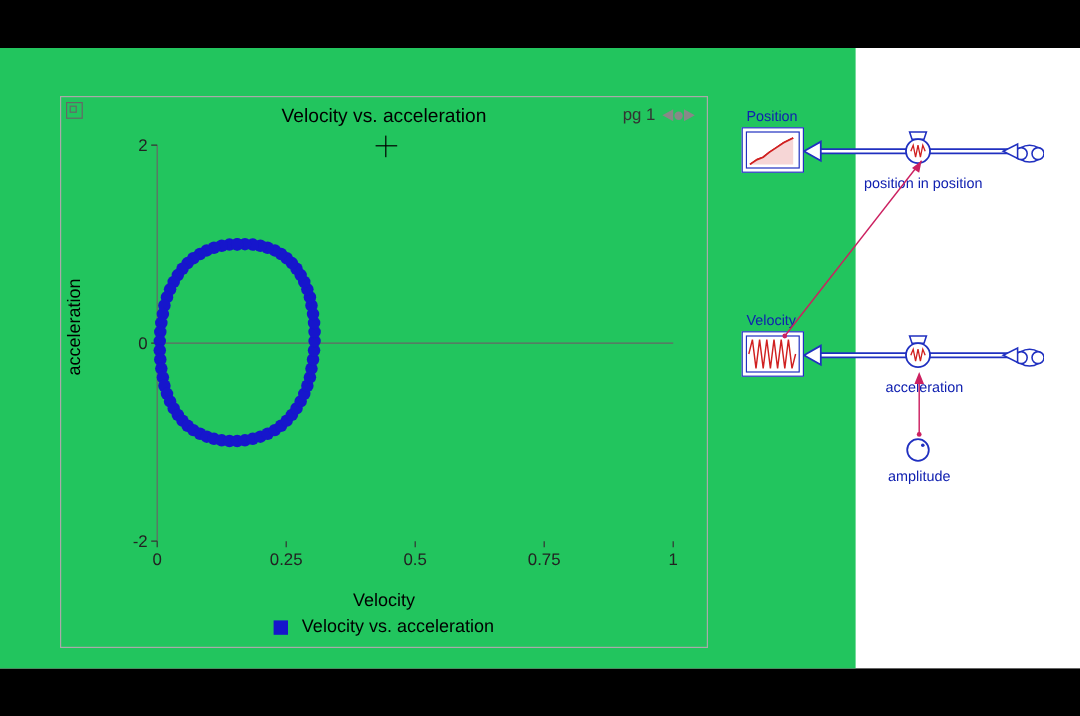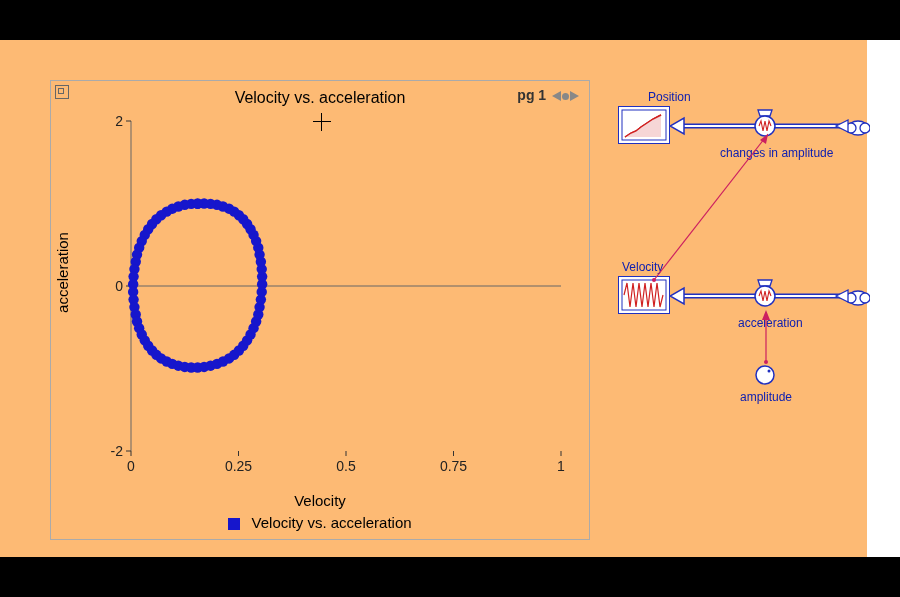--- a/index.html
+++ b/index.html
@@ -18,23 +18,23 @@
   }
   .letterbox-bottom {
     position: absolute;
     bottom: 0; left: 0; width: 900px; height: 40px;
     background: #000;
   }
   .content {
     position: absolute;
     top: 40px;
     left: 0;
-    width: 867px;
+    width: 713px;
     height: 517px;
-    background: #fdba74;
+    background: #22c55e;
   }
   .chart-panel {
     position: absolute;
     left: 50px;
     top: 40px;
     width: 540px;
     height: 460px;
     border: 1px solid #aaa;
     box-sizing: border-box;
   }
@@ -57,21 +57,20 @@
     left: 0; right: 0;
     text-align: center;
     font-size: 16px;
   }
   .page-indicator {
     position: absolute;
     top: 6px;
     right: 10px;
     font-size: 14px;
     color: #333;
-    font-weight: bold;
   }
   .page-arrows {
     display: inline-flex;
     align-items: center;
     gap: 1px;
     vertical-align: middle;
     margin-left: 2px;
   }
   .tri-left {
     width:0;height:0;border-top:5px solid transparent;border-bottom:5px solid transparent;border-right:9px solid #888;
@@ -284,21 +283,21 @@
     <div class="xlabel">Velocity</div>
 
     <div class="legend">
       <span class="legend-swatch"></span>
       <span>Velocity vs. acceleration</span>
     </div>
   </div>
 
   <div class="diagram">
 
-    <div class="stock-label" style="left:12px; top:0px;margin-left:26px;">Position</div>
+    <div class="stock-label" style="left:12px; top:0px;">Position</div>
     <div class="stock-box" style="left:8px; top:16px;">
       <svg width="46" height="32">
         <rect x="1" y="1" width="44" height="30" fill="none" stroke="#2030c0" stroke-width="1"></rect>
         <polyline points="4,28 10,24 15,22 20,18 26,14 32,10 40,6" fill="none" stroke="#d02020" stroke-width="1.4"></polyline>
         <polygon points="4,28 10,24 15,22 20,18 26,14 32,10 40,6 40,28" fill="#f6d6d6" stroke="none"></polygon>
         <polyline points="4,28 10,24 15,22 20,18 26,14 32,10 40,6" fill="none" stroke="#d02020" stroke-width="1.4"></polyline>
       </svg>
     </div>
 
     <svg style="position:absolute; left:60px; top:18px;" width="200" height="38">
@@ -314,21 +313,21 @@
 
       <polygon points="166,18 178,12 178,24" fill="#fff" stroke="#2030c0" stroke-width="1.3"></polygon>
 
       <g transform="translate(85,2)">
         <line x1="10" y1="0" x2="10" y2="8" stroke="#2030c0" stroke-width="1.5"></line>
         <polygon points="3,0 17,0 15,6 5,6" fill="#fff" stroke="#2030c0" stroke-width="1.3"></polygon>
         <circle cx="10" cy="16" r="10" fill="#fff" stroke="#2030c0" stroke-width="1.5"></circle>
         <path d="M4,16 l2,-5 l2,10 l2,-10 l2,10 l2,-10 l2,5" fill="none" stroke="#d02020" stroke-width="1.1"></path>
       </g>
     </svg>
-    <div class="flow-label" style="left:110px; top:56px;">changes in amplitude</div>
+    <div class="flow-label" style="left:110px; top:56px;">position in position</div>
 
     <div class="stock-label" style="left:12px; top:170px;">Velocity</div>
     <div class="stock-box" style="left:8px; top:186px;">
       <svg width="46" height="32">
         <rect x="1" y="1" width="44" height="30" fill="none" stroke="#2030c0" stroke-width="1"></rect>
         <path d="M3,16 l3,-12 l3,24 l3,-24 l3,24 l3,-24 l3,24 l3,-24 l3,24 l3,-24 l3,24 l3,-24 l3,24 l3,-12" fill="none" stroke="#d02020" stroke-width="1.2"></path>
       </svg>
     </div>
 
     <svg style="position:absolute; left:60px; top:188px;" width="200" height="38">

